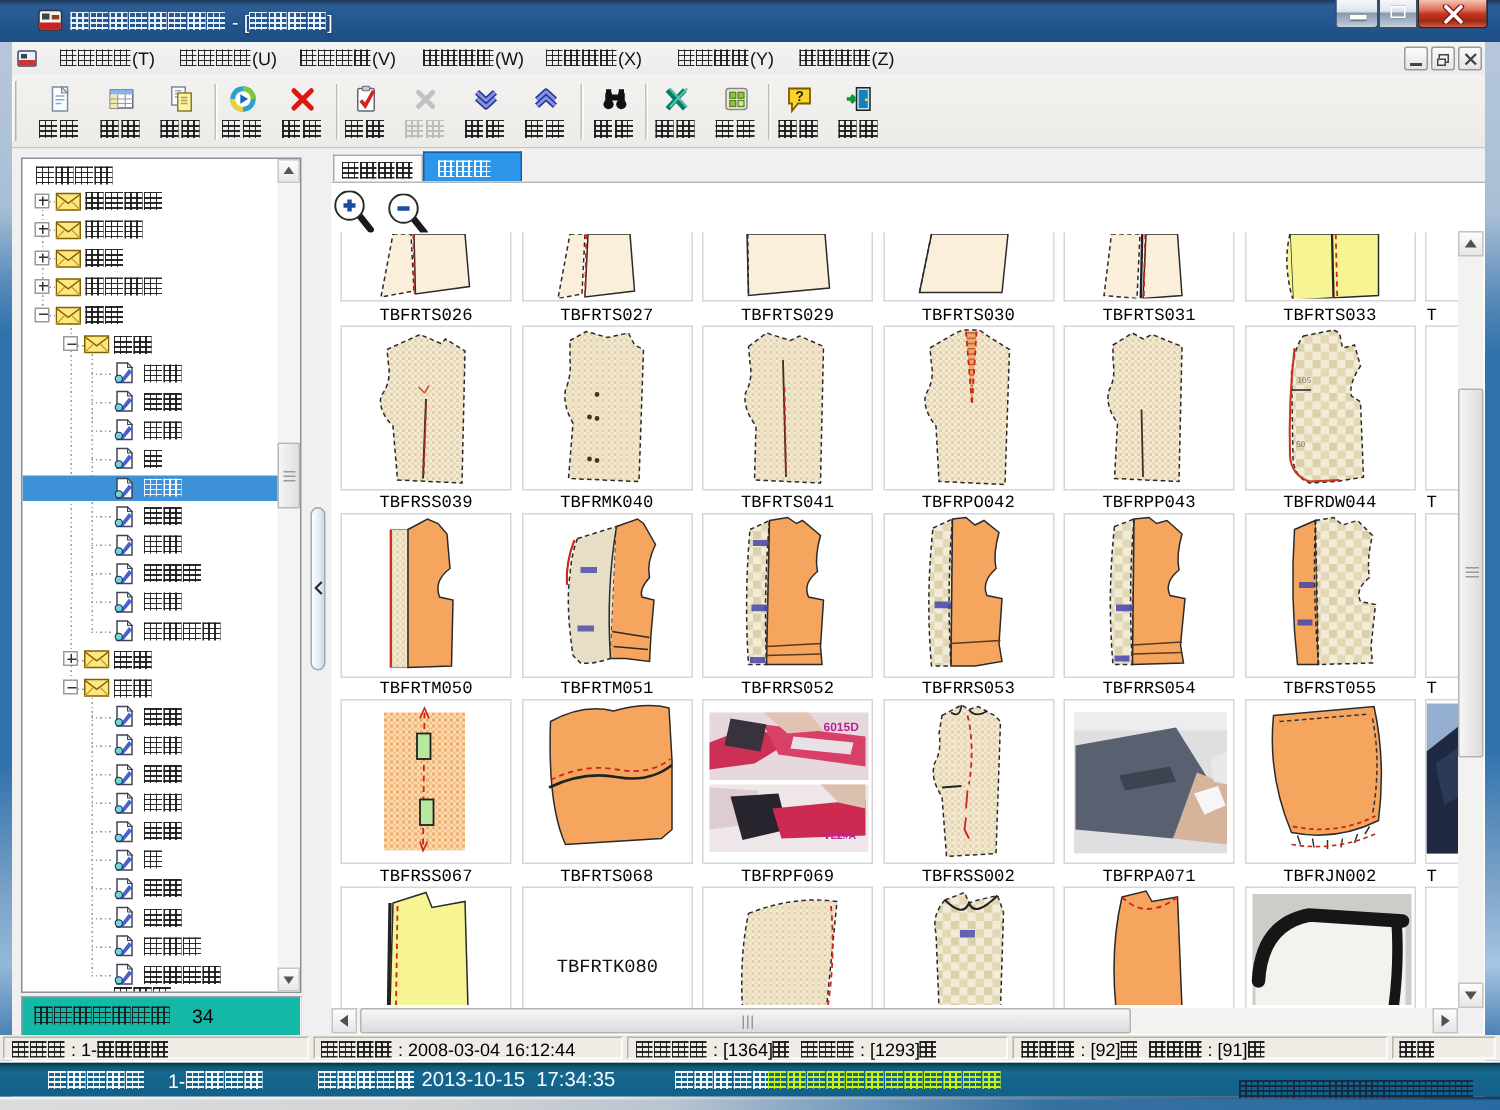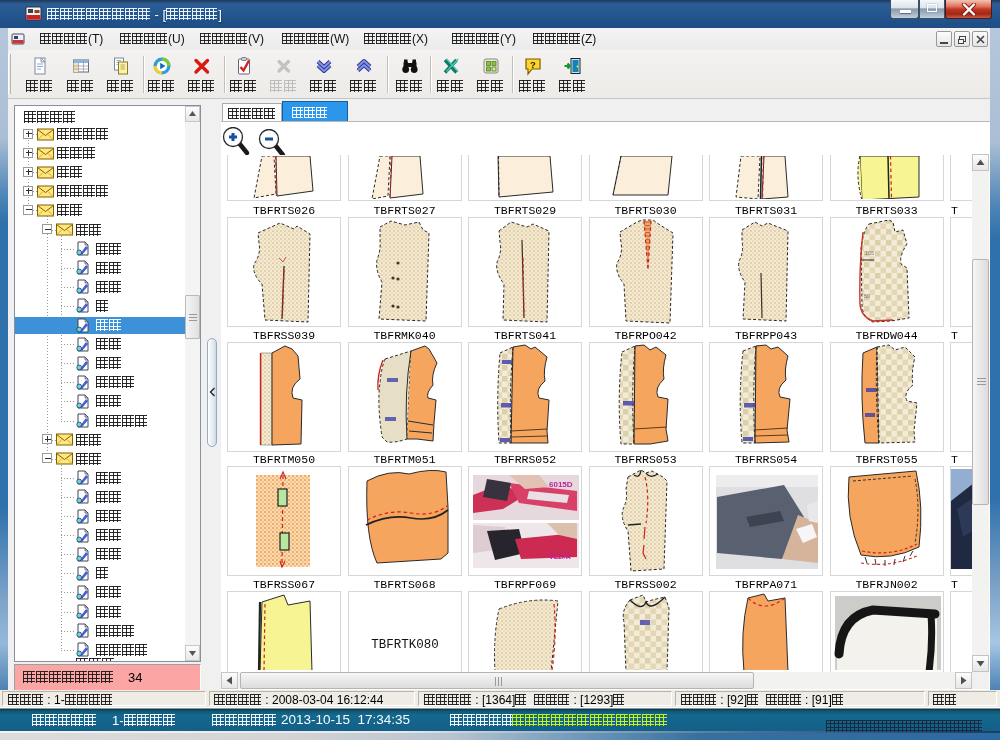--- a/index.html
+++ b/index.html
@@ -443,21 +443,21 @@
     <div class="a" style="left:46px;top:543.7px;width:13px;height:1px;background-image:repeating-linear-gradient(to right,#999 0 1px,transparent 1px 3px)"></div>
     <svg class="a" style="left:61px;top:536.2px" width="14" height="15" viewBox="0 0 14 15">
       <path d="M2,1 h7 l3,3 v10 h-10 Z" fill="#fff" stroke="#445"></path>
       <path d="M9,1 l3,3 h-3 Z" fill="#cdd" stroke="#445" stroke-width=".7"></path>
       <path d="M4,13 L10,5 L12,7 L6,14 Z" fill="#2244cc" opacity=".85"></path>
       <circle cx="3.2" cy="11.5" r="2.4" fill="#6adbd0" stroke="#226" stroke-width=".7"></circle>
     </svg>
     <div class="a" style="left:81px;top:536.7px;font-size:13px;white-space:nowrap"><i class="z k" style="width:12px;height:12px;margin-right:1px"></i><i class="z k" style="width:12px;height:12px;margin-right:1px"></i><i class="z k" style="width:12px;height:12px;margin-right:1px"></i><i class="z k" style="width:12px;height:12px;margin-right:1px"></i></div>
     <div class="a" style="left:61px;top:551px;font-size:13px"><i class="z k" style="width:12px;height:12px;margin-right:1px"></i><i class="z k" style="width:12px;height:12px;margin-right:1px"></i><i class="z k" style="width:12px;height:12px;margin-right:1px"></i></div>
   </div>
-<div class="a" style="left:14px;top:664px;width:187px;height:41px;background:#fca5a5;border:1px solid #9aa0a8;border-bottom-color:#fff;border-right-color:#fff">
+<div class="a" style="left:14px;top:664px;width:187px;height:41px;background:#14b8a6;border:1px solid #9aa0a8;border-bottom-color:#fff;border-right-color:#fff">
 <div class="a" style="left:8px;top:5px;font-size:13px"><i class="z k" style="width:12px;height:12px;margin-right:1px"></i><i class="z k" style="width:12px;height:12px;margin-right:1px"></i><i class="z k" style="width:12px;height:12px;margin-right:1px"></i><i class="z k" style="width:12px;height:12px;margin-right:1px"></i><i class="z k" style="width:12px;height:12px;margin-right:1px"></i><i class="z k" style="width:12px;height:12px;margin-right:1px"></i><i class="z k" style="width:12px;height:12px;margin-right:1px"></i><span style="margin-left:14px">34</span></div>
   </div>
 <div class="a" style="left:206px;top:99px;width:15px;height:608px;background:#f0f0f0"></div>
 <div class="a" style="left:207px;top:338px;width:10px;height:109px;background:linear-gradient(to right,#fdfefe,#dde8f2 70%,#c8d8e8);border:1px solid #9aaabb;border-radius:5px">
 <svg class="a" style="left:1px;top:48px" width="7" height="10">
       <path d="M5.5,1 L1.5,5 L5.5,9" stroke="#223" stroke-width="1.4" fill="none"></path>
     </svg>
   </div>
 <div class="a" style="left:221px;top:99px;width:769px;height:22px;background:#f0f0f0"></div>
 <div class="a" style="left:222px;top:103px;width:60px;height:18px;background:#fcfcfc;border:1px solid #aaa;border-bottom:none;">

